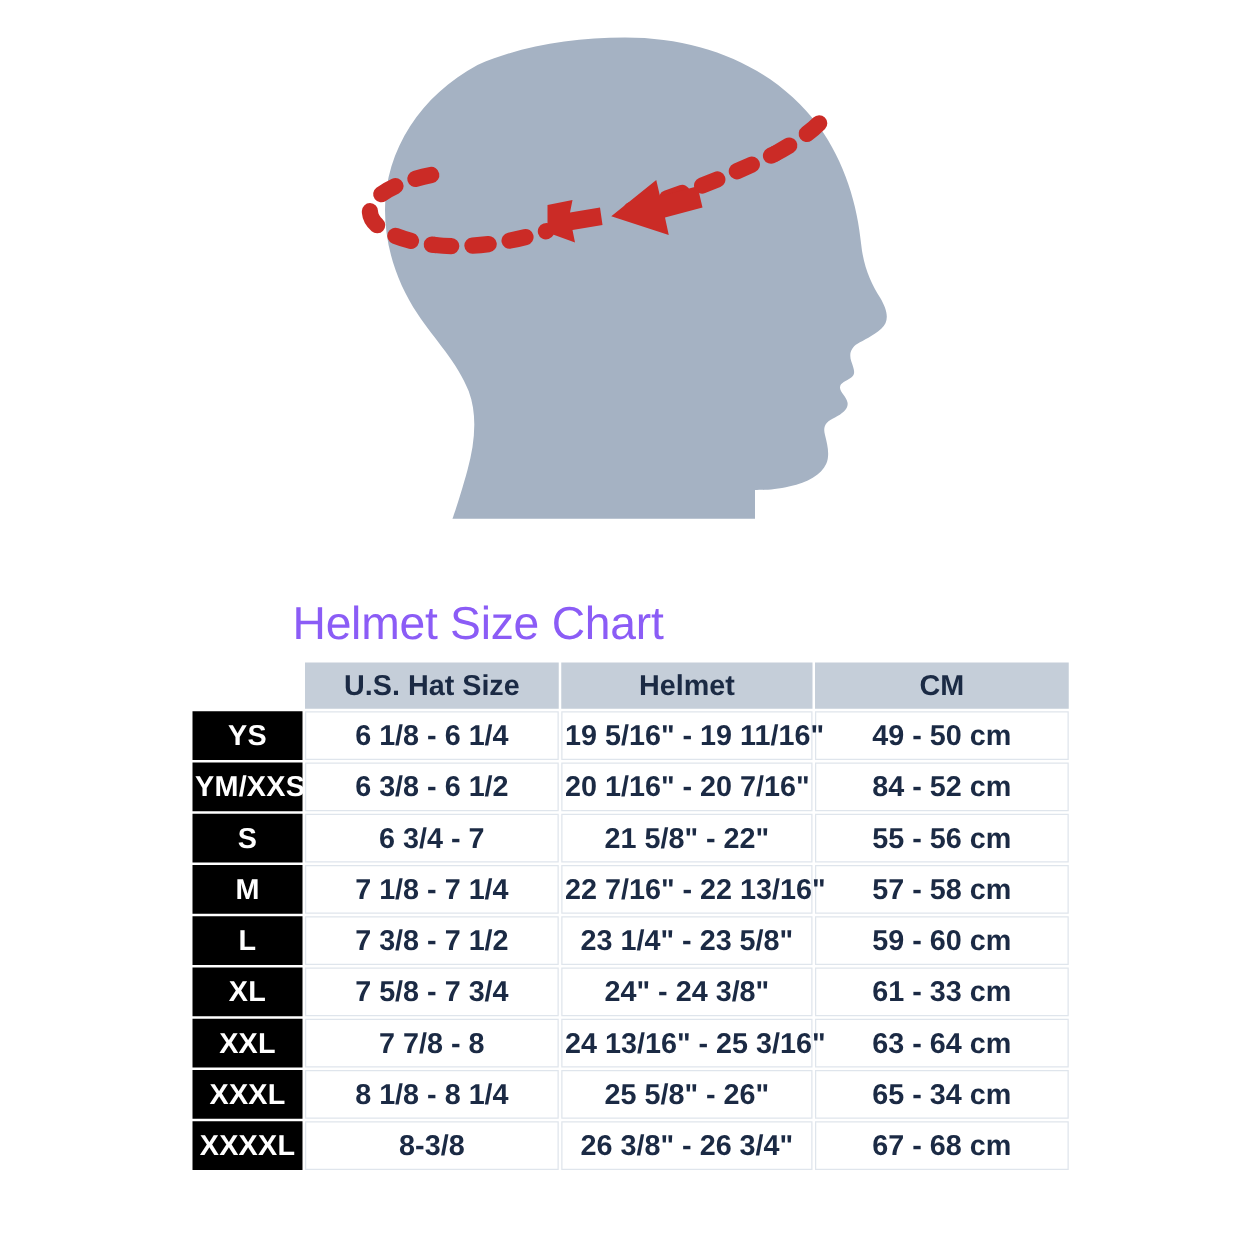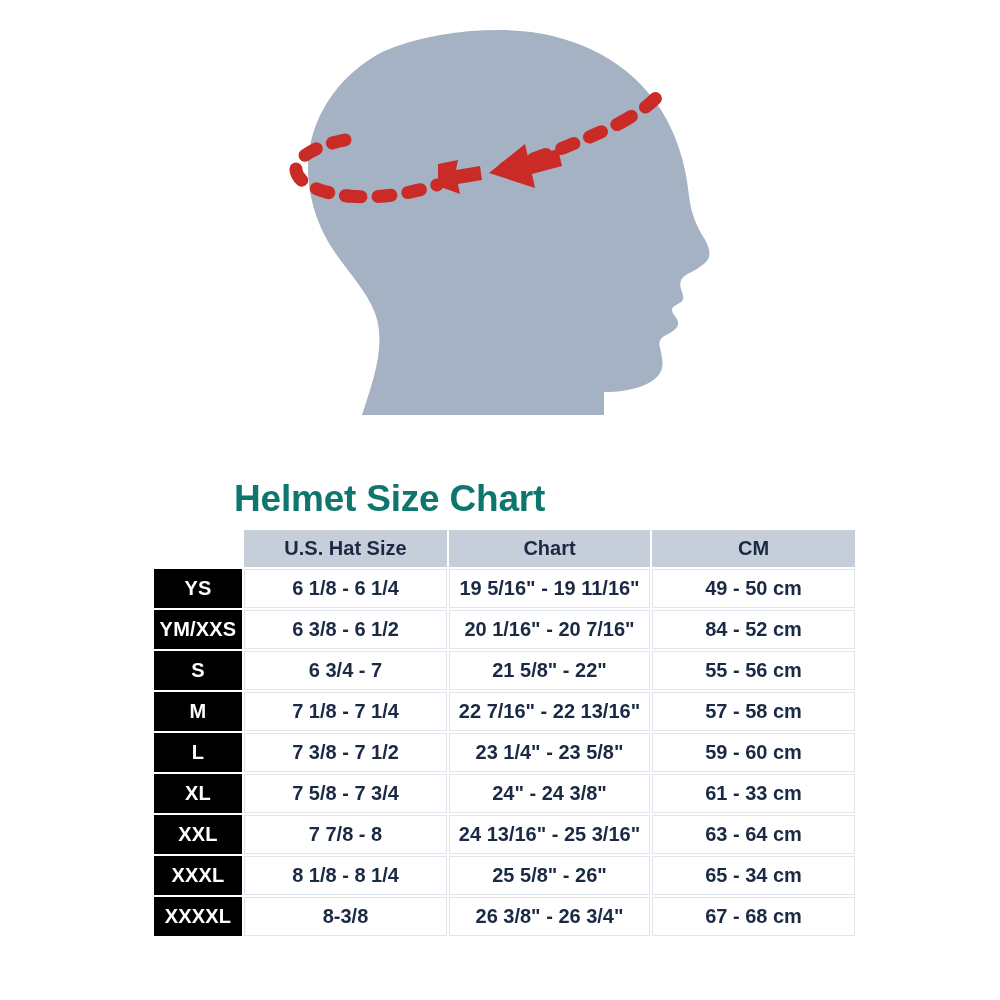--- a/index.html
+++ b/index.html
@@ -34,22 +34,22 @@
     top: 460px;
     width: 1000px;
     height: 540px;
   }
 
   #chart-title {
     position: absolute;
     left: 234px;
     top: 18px;
     font-size: 37px;
-    font-weight: bold;
-    color: #0f766e;
+    font-weight: normal;
+    color: #8b5cf6;
     letter-spacing: -0.2px;
     white-space: nowrap;
   }
 
   #size-table {
     position: absolute;
     left: 152px;
     top: 68px;
     width: 699px;
     border-collapse: separate;
@@ -61,21 +61,21 @@
   #size-table col.c-hat  { width: 203px; }
   #size-table col.c-in   { width: 201px; }
   #size-table col.c-cm   { width: 203px; }
 
   #size-table th,
   #size-table td {
     height: 37px;
     padding: 0 2px;
     text-align: center;
     vertical-align: middle;
-    font-size: 20px;
+    font-size: 23px;
     font-weight: bold;
     white-space: nowrap;
   }
 
   
   th.corner-blank {
     background: #ffffff;
     border: none;
   }
   th.col-head {
@@ -172,21 +172,21 @@
     <colgroup>
       <col class="c-size">
       <col class="c-hat">
       <col class="c-in">
       <col class="c-cm">
     </colgroup>
     <thead>
       <tr>
         <th class="corner-blank"></th>
         <th class="col-head">U.S. Hat Size</th>
-        <th class="col-head">Chart</th>
+        <th class="col-head">Helmet</th>
         <th class="col-head">CM</th>
       </tr>
     </thead>
     <tbody>
       <tr>
         <td class="size-label">YS</td>
         <td class="value-cell">6 1/8 - 6 1/4</td>
         <td class="value-cell">19 5/16" - 19 11/16"</td>
         <td class="value-cell">49 - 50 cm</td>
       </tr>

